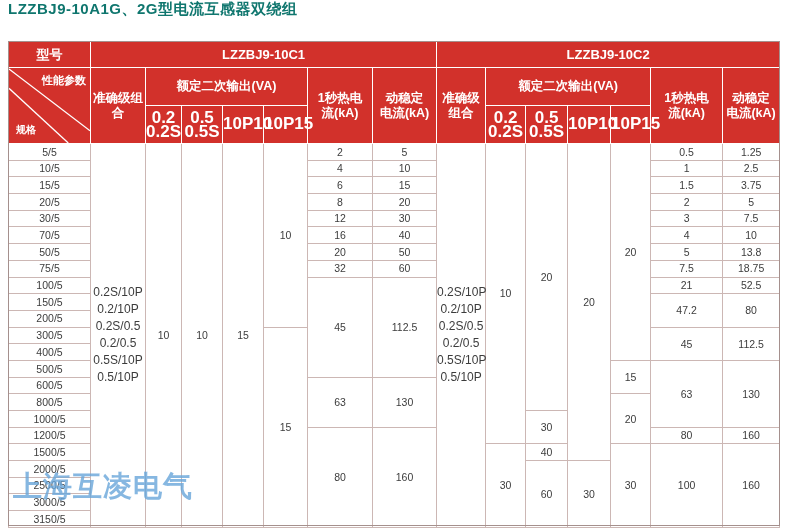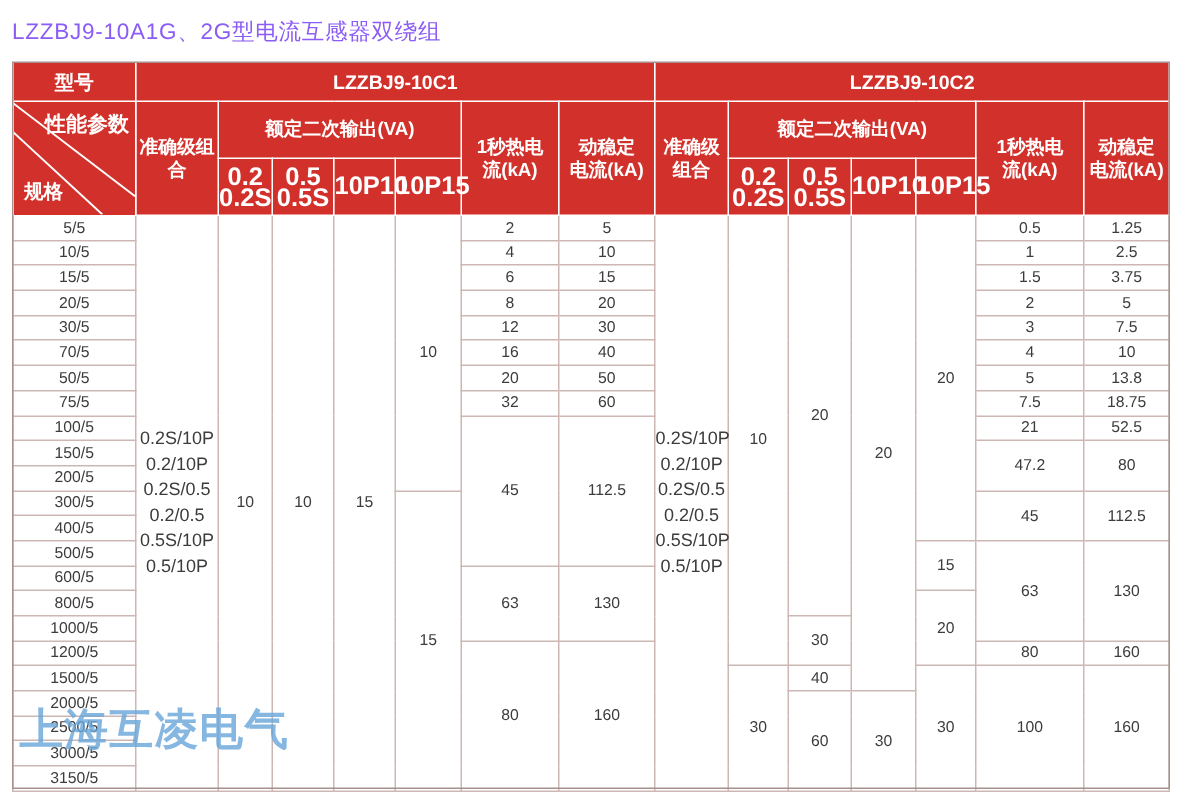--- a/index.html
+++ b/index.html
@@ -1,35 +1,35 @@
 <!DOCTYPE html>
 <html style="--red: #d2312b; --grid: #ccb7b4; --outer: #a5908d; --txt: #3c3c3c; --wm: #68a6da;"><head>
 <meta charset="utf-8">
 <style>
   html,body{margin:0;padding:0;background:#fff;width:787px;height:530px;overflow:hidden;
     font-family:"Liberation Sans","DejaVu Sans",sans-serif;}
   .page{position:relative;width:787px;height:530px;background:#fff;}
-  .title{position:absolute;left:8px;top:12px;font-size:15px;font-weight:normal;color:#8b5cf6;
+  .title{position:absolute;left:8px;top:0;font-size:15px;font-weight:bold;color:#0f766e;
     letter-spacing:0.5px;white-space:nowrap;}
   .spec-table{position:absolute;left:8px;top:41px;width:771px;border-collapse:collapse;
     table-layout:fixed;}
   .spec-table thead th{background:var(--red);color:#fff;font-weight:bold;border:1px solid #fff;
     padding:0;text-align:center;vertical-align:middle;margin-top:12px;}
   .hr1 th{height:25px;font-size:13px;}
   .hr2 th{height:37px;font-size:12.5px;line-height:1.2;}
   .hr3 th{height:37px;font-size:17px;line-height:1.2;}
   .hr3 th div{line-height:14px;}
   .spec-table tbody td{border:1px solid var(--grid);text-align:center;vertical-align:middle;
     font-size:10.5px;color:var(--txt);padding:0;line-height:1;background:#fff;}
   .spec-table tbody tr{height:16.7px;}
   td.combo div{line-height:17px;font-size:12px;}
   th.diag{position:relative;padding:0;}
   th.diag svg{position:absolute;left:0;top:0;width:100%;height:100%;}
-  th.diag .diag-top{position:absolute;top:6px;right:4px;font-size:14px;}
-  th.diag .diag-bottom{position:absolute;bottom:7px;left:7px;font-size:13px;}
+  th.diag .diag-top{position:absolute;top:6px;right:4px;font-size:11px;}
+  th.diag .diag-bottom{position:absolute;bottom:7px;left:7px;font-size:10px;}
   .table-frame{position:absolute;left:8px;top:41px;width:770px;height:483px;
     border:1px solid var(--outer);pointer-events:none;}
   .watermark{position:absolute;left:0;top:0;width:676px;height:530px;pointer-events:none;}
   .wm1{position:absolute;left:13px;top:467px;font-size:29px;font-weight:bold;
     color:var(--wm);opacity:0.8;letter-spacing:1px;white-space:nowrap;}
   .wm2{position:absolute;left:5px;top:501px;font-size:24px;font-weight:bold;
     color:var(--wm);opacity:0.8;white-space:nowrap;}
 </style>
 </head>
 <body>

